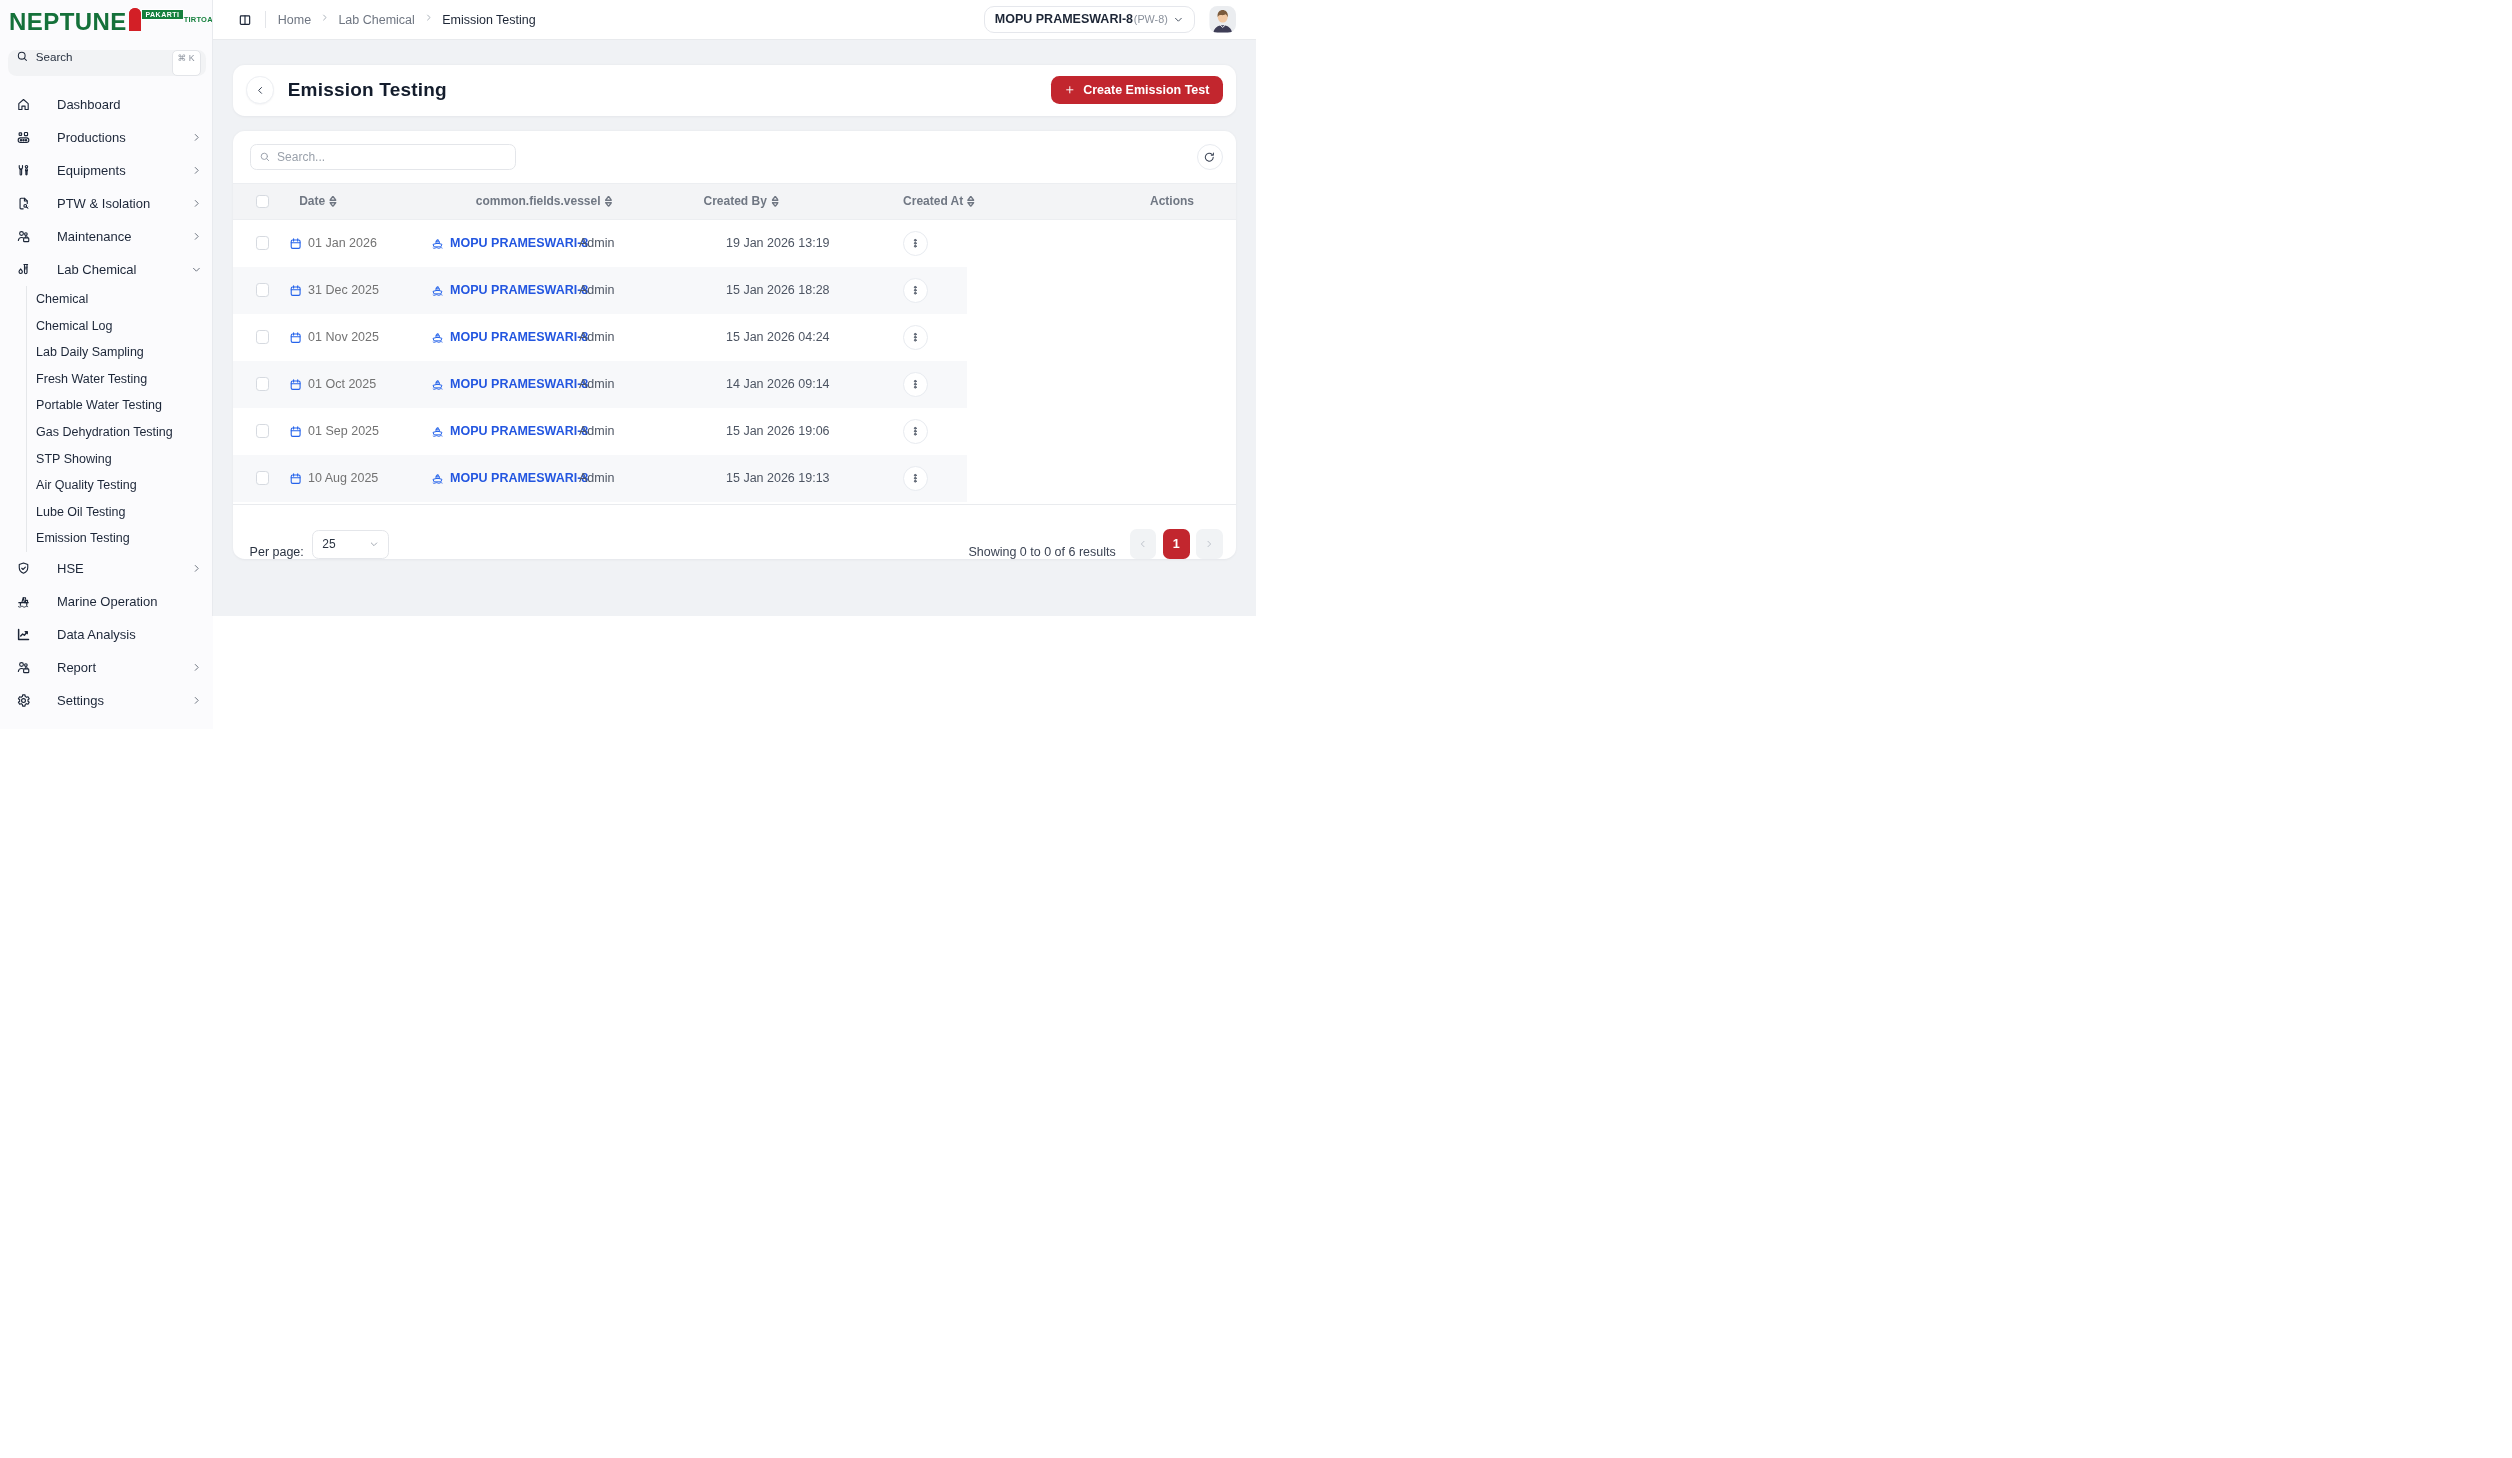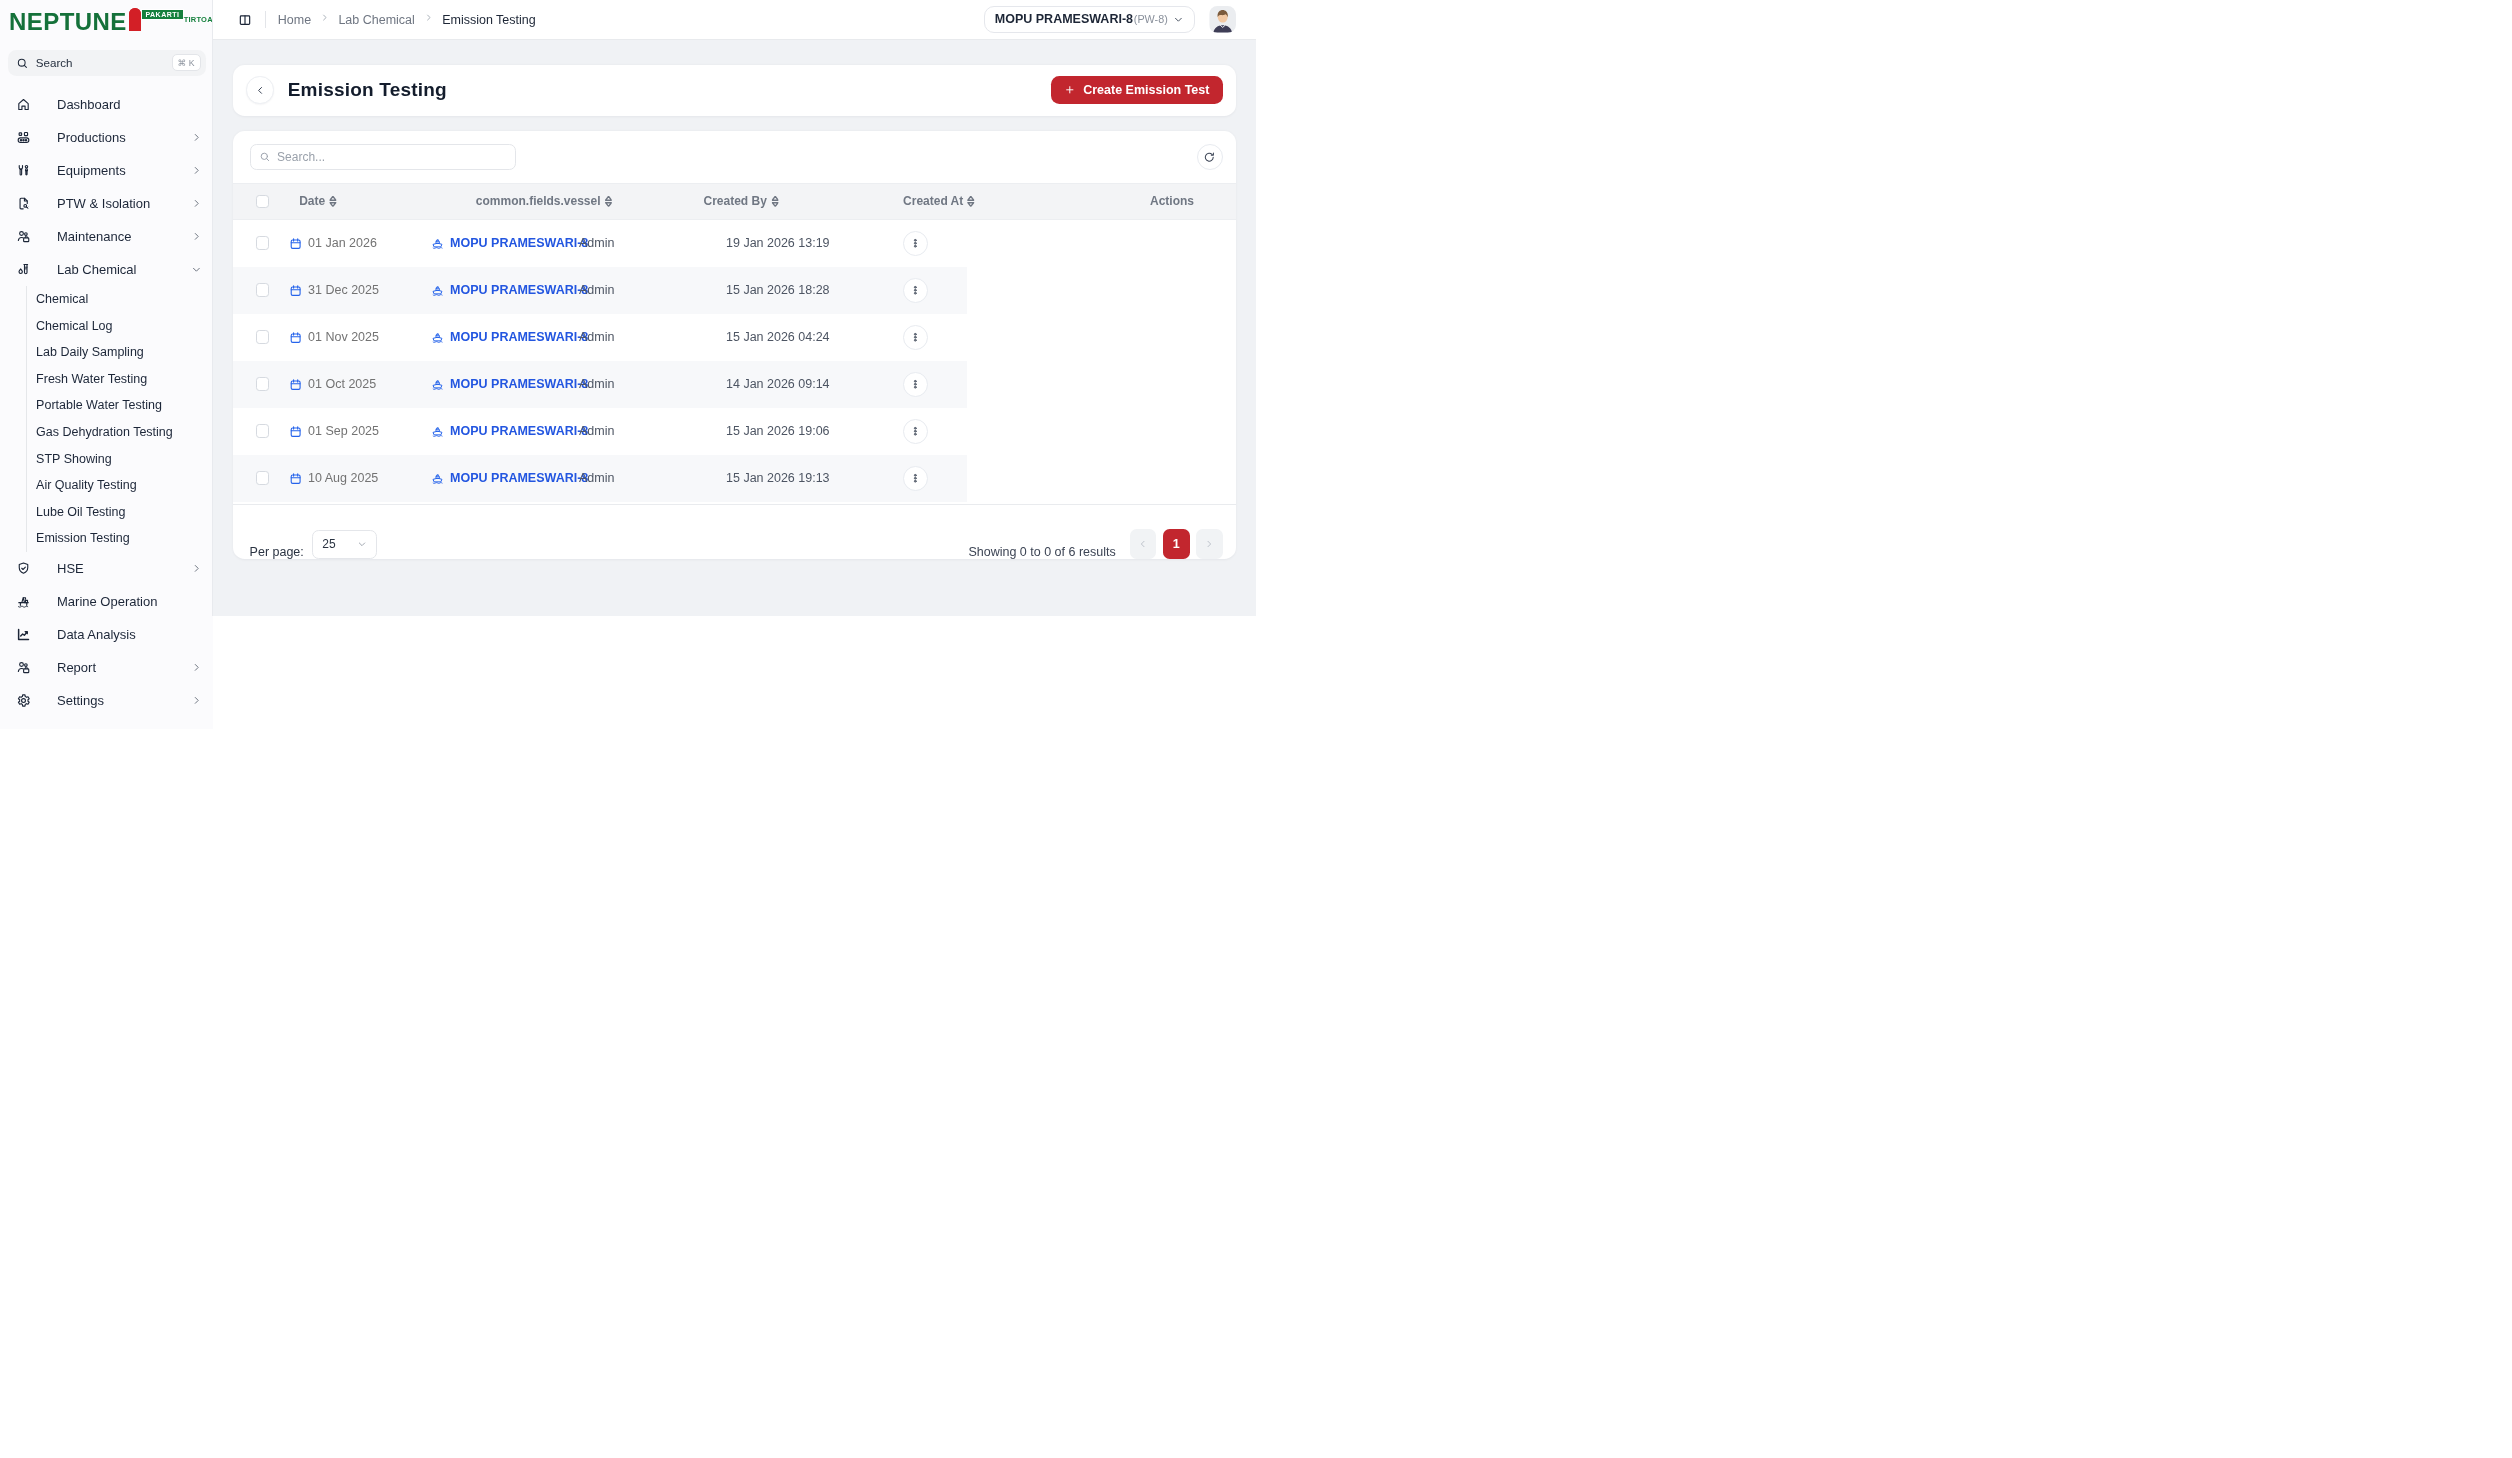--- a/index.html
+++ b/index.html
@@ -12,21 +12,21 @@
 
   
   .sidebar { position:absolute; left:0; top:0; width:213px; height:729px; background:#fbfbfd; }
   .sidebar-border { position:absolute; right:0; top:0; width:0.8px; height:616px; background:#e8eaee; }
   .logo { display:flex; align-items:flex-start; padding:8.3px 0 0 9.1px; }
   .brand { font-size:24px; font-weight:800; color:#15713a; letter-spacing:0.4px; line-height:28px; }
   .logo-mark { width:50px; margin-left:2.5px; display:flex; flex-direction:row; align-items:center; }
   .arch { width:45px; height:22.4px; border:6.6px solid #d31f26; border-bottom:none; border-radius:45px 45px 0 0; }
   .pakarti { margin-top:-9.1px; background:#15803d; border:1.2px solid #fff; color:#fff; font-size:7px; font-weight:700; letter-spacing:0.5px; padding:0.8px 3.3px; line-height:7.5px; }
   .tirtoagung { margin-top:0.8px; color:#15803d; font-size:7.5px; font-weight:700; letter-spacing:0.2px; white-space:nowrap; }
-  .side-search { margin:13.3px 7.5px 0 7.5px; height:26.6px; background:#f2f3f5; border-radius:8.3px; display:flex; align-items:center; padding:0 5px 0 8.3px; cursor:pointer; }
+  .side-search { margin:13.3px 7.5px 0 7.5px; height:26.6px; background:#f2f3f5; border-radius:8.3px; display:flex; padding:0 5px 0 8.3px; cursor:pointer; }
   .side-search .mag { width:12.5px; height:12.5px; color:#212b3c; }
   .side-search .txt { margin-left:7.5px; font-size:11.6px; font-weight:500; color:#26303f; }
   .kbd { margin-left:auto; background:#fff; border:0.8px solid #e3e5e9; border-radius:5px; font-size:8.7px; color:#8a919c; padding:2.5px 5px; }
   .side-nav { margin-top:11.6px; }
   .side-item { height:33px; display:flex; align-items:center; padding:0 11.6px 0 16px; cursor:pointer; }
   .side-item .ico { width:15px; height:15px; color:#1c2638; flex:0 0 15px; }
   .side-item .lbl { margin-left:26px; font-size:13px; font-weight:500; color:#1c2638; white-space:nowrap; }
   .side-item .chev { margin-left:auto; width:10.8px; height:10.8px; color:#6d7480; }
   .sub-list { margin-left:26px; border-left:0.8px solid #e5e7ea; padding-left:9.1px; }
   .sub-item { height:26.6px; display:flex; align-items:center; font-size:12.5px; color:#1c2638; cursor:pointer; white-space:nowrap; }
@@ -79,21 +79,21 @@
   .cell-vessel { left:198px; gap:5.8px; }
   .cell-vessel svg { width:13.3px; height:13.3px; color:#2563eb; }
   .vessel-link { font-size:12.5px; font-weight:600; color:#2356e0; cursor:pointer; }
   .cell-by { left:346px; font-size:12.5px; color:#4d5563; }
   .cell-at { left:493px; font-size:12.5px; color:#4d5563; }
   .dots-btn { position:absolute; left:670px; top:11.2px; width:25px; height:25px; border-radius:50%; background:#fff; border:0.8px solid #e8ebf0; display:flex; align-items:center; justify-content:center; color:#3a4354; cursor:pointer; }
   .dots-btn svg { width:12.5px; height:12.5px; }
 
   .tfoot { position:absolute; left:0; right:0; bottom:0; top:373px; border-top:0.8px solid #e9ebee; display:flex; align-items:flex-end; padding:0 13.3px 0 16.6px; }
   .pp-label { font-size:12.5px; color:#2a3342; }
-  .pp-select { margin-left:8.3px; width:65px; height:29px; border:0.8px solid #e4e6ea; border-radius:6.6px; background:#fff; display:flex; align-items:center; padding:0 9.1px; cursor:pointer; }
+  .pp-select { margin-left:8.3px; width:77px; height:29px; border:0.8px solid #e4e6ea; border-radius:6.6px; background:#fff; display:flex; align-items:center; padding:0 9.1px; cursor:pointer; }
   .pp-select .val { font-size:12px; color:#2a3342; }
   .pp-select .chev { margin-left:auto; width:10px; height:10px; color:#9aa1ab; }
   .summary { margin-left:auto; font-size:12.5px; color:#3c4454; margin-right:14px; }
   .pager { display:flex; align-items:center; gap:6.6px; }
   .pg-btn { width:26.6px; height:30px; border:none; border-radius:6.6px; background:#f1f3f5; color:#b9bec7; display:flex; align-items:center; justify-content:center; cursor:pointer; }
   .pg-btn svg { width:10px; height:10px; }
   .pg-btn.current { background:#c2262e; color:#fff; font-size:12.5px; font-weight:600; font-family:inherit; }
 </style>
 </head>
 <body>

